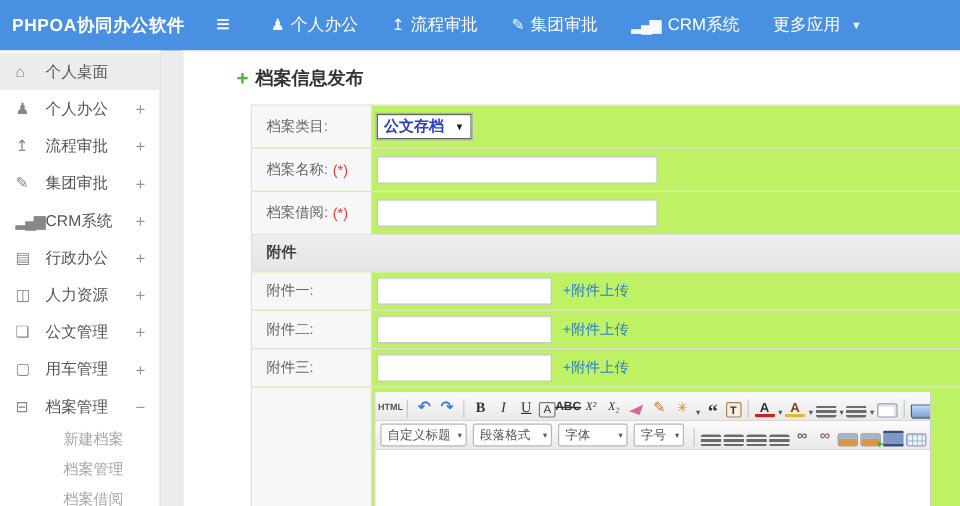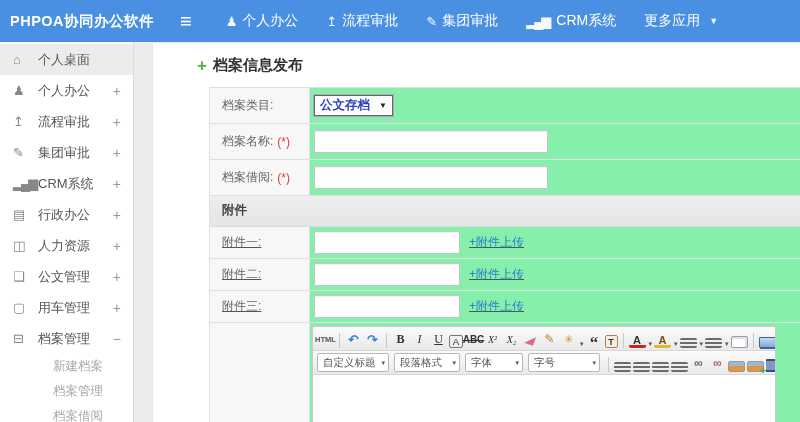--- a/index.html
+++ b/index.html
@@ -24,23 +24,23 @@
   .side-item.active { background:#ececec; }
   .sicon { width:25px; color:#888; font-size:13px; letter-spacing:-2px; flex-shrink:0; }
   .slabel { flex:1; }
   .exp { color:#999; font-size:14px; cursor:pointer; }
   .side-sub { height:25px; display:flex; align-items:center; padding-left:53px; color:#a8a8a8; font-size:12.5px; cursor:pointer; }
   
   .main { flex:1; background:#fff; margin-left:18px; border-left:1px solid #e7e7e7; border-top:1px solid #e7e7e7; padding-top:13px; overflow:hidden; }
   .page-title { display:flex; align-items:center; gap:6px; margin-left:44px; font-size:15px; font-weight:bold; color:#333; }
   .plus-ico { color:#52b43c; font-size:17px; font-weight:900; line-height:14px; text-shadow:0 0 1px #d7f0c8; }
   .form { margin:12px 0 0 56px; border-top:1px solid #e0e0e0; border-left:1px solid #e0e0e0; }
-  .frow { display:flex; border-bottom:1px solid #e0e0e0; background:#86efac; }
+  .frow { display:flex; border-bottom:1px solid #e0e0e0; background:#bef264; }
   .frow.h36 { height:36px; }
-  .frow.h32 { height:32px;text-decoration:underline; }
+  .frow.h32 { height:32px; }
   .fl { width:100px; background:#f7f7f7; border-right:1px solid #e0e0e0; display:flex; align-items:center; padding-left:12px; flex-shrink:0; color:#666; }
   .fv { flex:1; display:flex; align-items:center; padding-left:4px; }
   .req { color:#e23b3b; margin-left:4px; }
   .sect { background:linear-gradient(#eee,#e5e5e5); border-bottom:1px solid #dadada; font-weight:bold; color:#444; padding:6px 12px 7px; font-size:12.5px; }
   .inp { height:23px; border:1px solid #c6c6c6; border-radius:1px; background:#fff; width:234px; box-shadow:inset 0 1px 2px rgba(0,0,0,.07); outline:none; padding:0 4px; font-size:12px; }
   .inp.short { width:146px; }
   .sel-cat { display:flex; align-items:center; gap:9px; border:1px solid #666; outline:1px solid #aab; background:#fff; height:21px; padding:0 5px; color:#2b3fc4; font-weight:bold; font-size:12.5px; cursor:pointer; }
   .sel-caret { font-size:8px; color:#222; font-weight:normal; }
   .upl { color:#2e7bcc; margin-left:9px; text-decoration:none; cursor:pointer; }
   
@@ -277,21 +277,21 @@
                   <span class="tcaret" data-name="caret-down-icon">▾</span>
                 </span>
                 <span class="tsel" data-name="paragraph-format-select" style="width: 66px;">
                   <span data-name="paragraph-format-select-value">段落格式</span>
                   <span class="tcaret" data-name="caret-down-icon">▾</span>
                 </span>
                 <span class="tsel" data-name="font-family-select" style="width: 58px;">
                   <span data-name="font-family-select-value">字体</span>
                   <span class="tcaret" data-name="caret-down-icon">▾</span>
                 </span>
-                <span class="tsel" data-name="font-size-select" style="width: 72px;">
+                <span class="tsel" data-name="font-size-select" style="width: 42px;">
                   <span data-name="font-size-select-value">字号</span>
                   <span class="tcaret" data-name="caret-down-icon">▾</span>
                 </span>
                 <span class="tsep" data-name="toolbar-separator"></span>
                 <span class="tbi i-bars" data-name="align-left-icon"></span>
                 <span class="tbi i-bars ac" data-name="align-center-icon"></span>
                 <span class="tbi i-bars" data-name="align-right-icon"></span>
                 <span class="tbi i-bars" data-name="align-justify-icon"></span>
                 <span class="tbi" data-name="link-icon">∞</span>
                 <span class="tbi" data-name="unlink-icon">∞</span>

